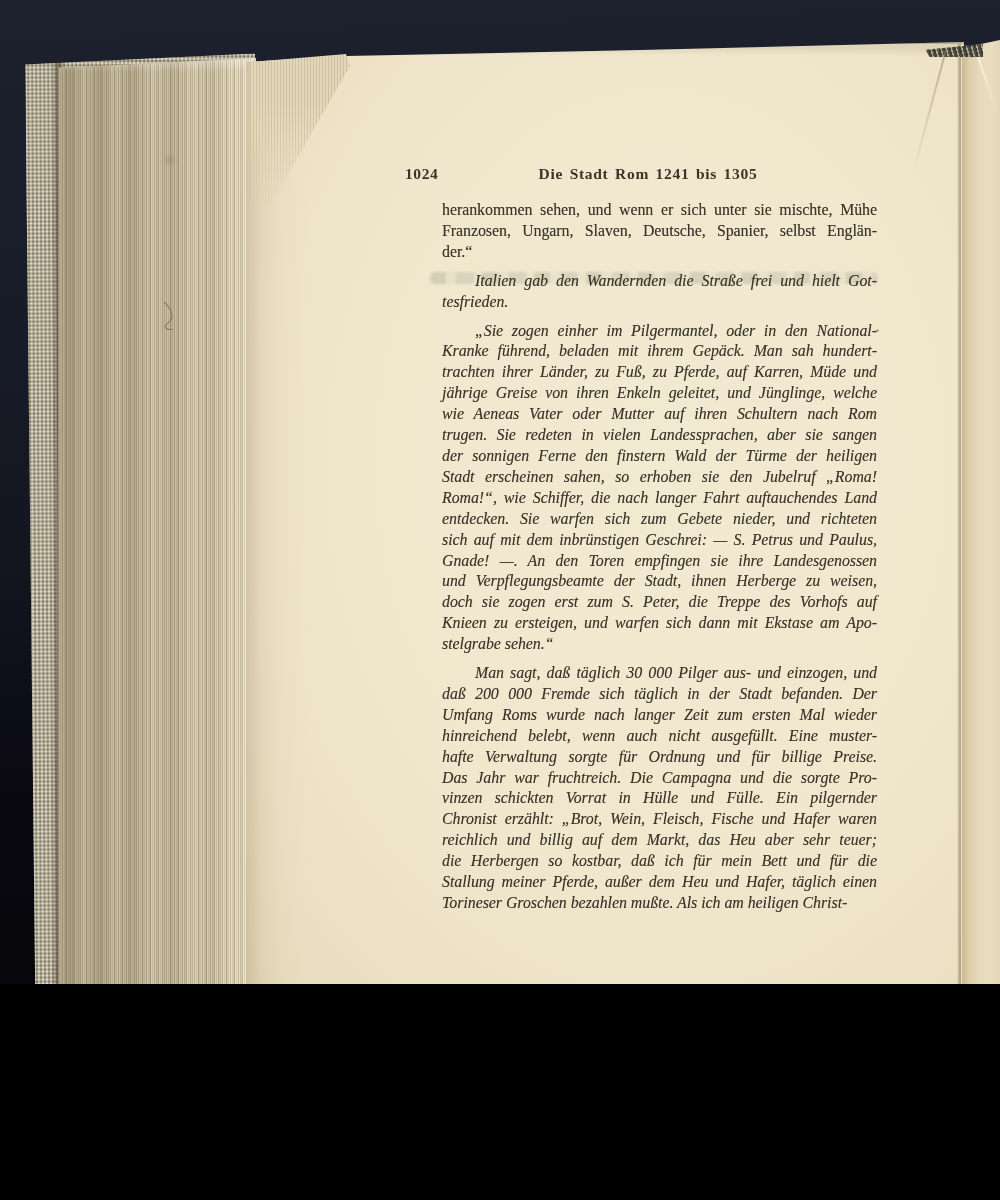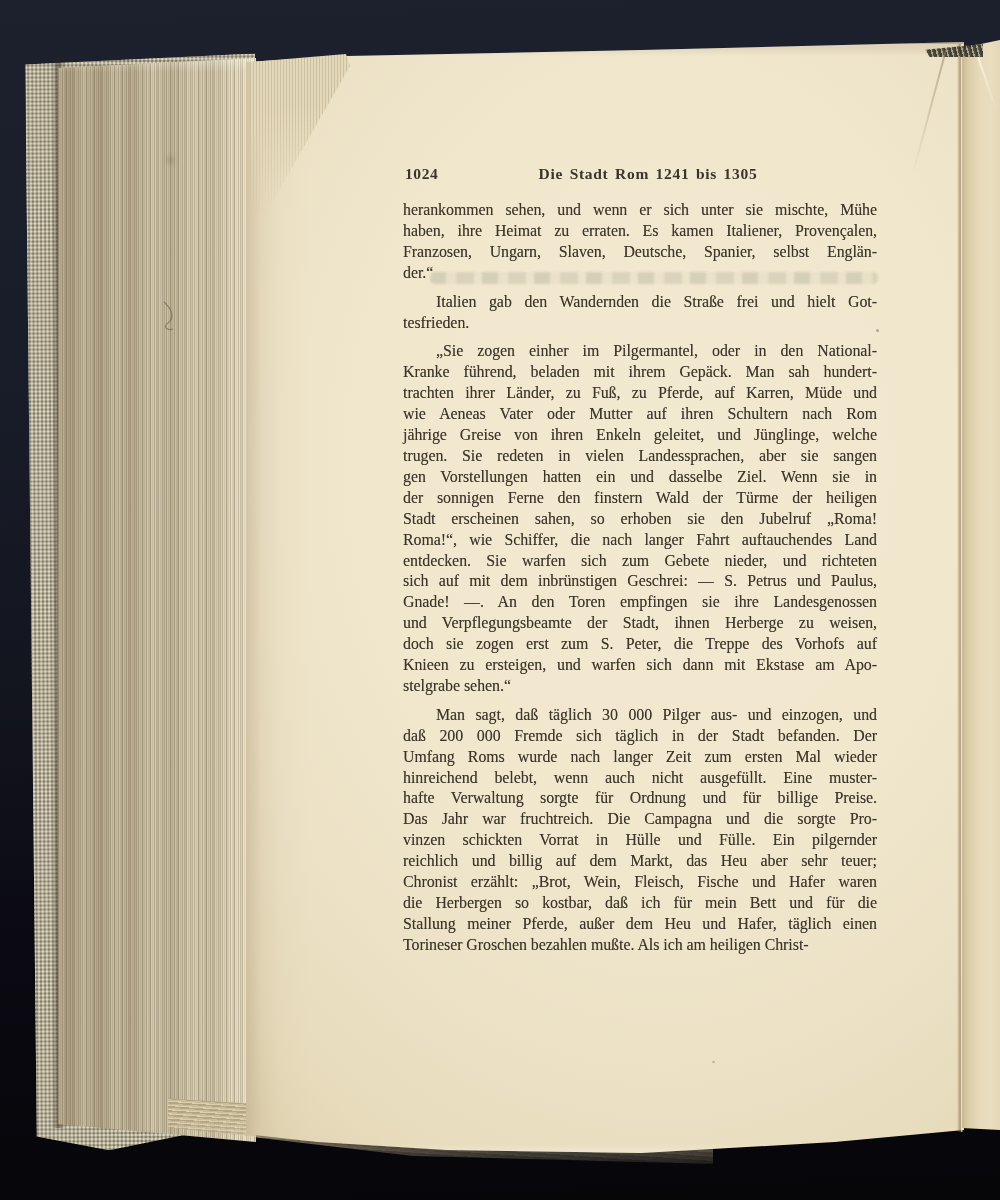--- a/index.html
+++ b/index.html
@@ -1,17 +1,17 @@
 <!DOCTYPE html>
 <html><head>
 <meta charset="utf-8">
 <style>
   html,body{margin:0;padding:0;background:#000;}
   .scene{
-    position:relative;width:1000px;height:1200px;overflow:hidden;
+    position:relative;width:1000px;height:984px;overflow:hidden;
     background:linear-gradient(178deg,#1d212e 0%,#181c28 34%,#13151f 55%,#0b0a13 76%,#060508 100%);
     font-family:"Liberation Serif","DejaVu Serif",serif;
   }
   .scene *{position:absolute;}
 
   
   .cover{
     left:28px;top:54px;width:230px;height:1096px;
     background-color:#b2ab95;
     background-image:
@@ -117,25 +117,26 @@
   .content{left:157px;top:0;width:474px;height:100%;color:#3a342a;}
   .pagehead{left:0;top:122px;width:474px;height:22px;font-weight:bold;font-size:15.5px;line-height:20px;}
   .pagenum{left:2px;top:0;letter-spacing:0.6px;}
   .runhead{left:8px;top:0;width:100%;text-align:center;letter-spacing:0.7px;word-spacing:2px;}
   .bodytext{
     left:0;top:158px;width:474px;
     font-size:15.8px;line-height:20.9px;
     text-shadow:0.2px 0.2px 0.4px rgba(58,48,34,0.45);
   }
   .bodytext .para{position:static;}
-  .bodytext .para + .para{margin-top:8px;}
+  .bodytext .para + .para{margin-top:8px;font-style:italic;}
   .bodytext .line{
     position:static;display:block;
     text-align:justify;text-align-last:justify;
     white-space:normal;
+    margin-left:39px;
   }
   .bodytext .line.last{text-align-last:left;}
   .bodytext .line.indent{text-indent:33px;}
 </style>
 </head>
 <body>
 
 <div class="scene">
 
   <div class="cover"></div>
@@ -152,57 +153,55 @@
   <div class="page">
     <div class="showthrough"></div>
     <div class="content">
       <div class="pagehead">
         <span class="pagenum">1024</span>
         <span class="runhead">Die Stadt Rom 1241 bis 1305</span>
       </div>
       <div class="bodytext" id="bodytext">
           <div class="para">
             <div class="line">herankommen sehen, und wenn er sich unter sie mischte, Mühe</div>
-            <div class="line">haben, ihre Heimat zu erraten. Es kamen Italiener, Provençalen,</div>
             <div class="line">Franzosen, Ungarn, Slaven, Deutsche, Spanier, selbst Englän-</div>
             <div class="line last">der.“</div>
           </div>
           <div class="para">
             <div class="line indent">Italien gab den Wandernden die Straße frei und hielt Got-</div>
             <div class="line last">tesfrieden.</div>
           </div>
           <div class="para">
             <div class="line indent">„Sie zogen einher im Pilgermantel, oder in den National-</div>
             <div class="line">Kranke führend, beladen mit ihrem Gepäck. Man sah hundert-</div>
             <div class="line">trachten ihrer Länder, zu Fuß, zu Pferde, auf Karren, Müde und</div>
+            <div class="line">jährige Greise von ihren Enkeln geleitet, und Jünglinge, welche</div>
             <div class="line">wie Aeneas Vater oder Mutter auf ihren Schultern nach Rom</div>
-            <div class="line">jährige Greise von ihren Enkeln geleitet, und Jünglinge, welche</div>
             <div class="line">trugen. Sie redeten in vielen Landessprachen, aber sie sangen</div>
-            <div class="line">gen Vorstellungen hatten ein und dasselbe Ziel. Wenn sie in</div>
             <div class="line">der sonnigen Ferne den finstern Wald der Türme der heiligen</div>
             <div class="line">Stadt erscheinen sahen, so erhoben sie den Jubelruf „Roma!</div>
             <div class="line">Roma!“, wie Schiffer, die nach langer Fahrt auftauchendes Land</div>
             <div class="line">entdecken. Sie warfen sich zum Gebete nieder, und richteten</div>
             <div class="line">sich auf mit dem inbrünstigen Geschrei: — S. Petrus und Paulus,</div>
             <div class="line">Gnade! —. An den Toren empfingen sie ihre Landesgenossen</div>
             <div class="line">und Verpflegungsbeamte der Stadt, ihnen Herberge zu weisen,</div>
             <div class="line">doch sie zogen erst zum S. Peter, die Treppe des Vorhofs auf</div>
             <div class="line">Knieen zu ersteigen, und warfen sich dann mit Ekstase am Apo-</div>
             <div class="line last">stelgrabe sehen.“</div>
           </div>
           <div class="para">
             <div class="line indent">Man sagt, daß täglich 30 000 Pilger aus- und einzogen, und</div>
             <div class="line">daß 200 000 Fremde sich täglich in der Stadt befanden. Der</div>
             <div class="line">Umfang Roms wurde nach langer Zeit zum ersten Mal wieder</div>
             <div class="line">hinreichend belebt, wenn auch nicht ausgefüllt. Eine muster-</div>
             <div class="line">hafte Verwaltung sorgte für Ordnung und für billige Preise.</div>
             <div class="line">Das Jahr war fruchtreich. Die Campagna und die sorgte Pro-</div>
             <div class="line">vinzen schickten Vorrat in Hülle und Fülle. Ein pilgernder</div>
+            <div class="line">Chronist erzählt: „Brot, Wein, Fleisch, Fische und Hafer waren</div>
             <div class="line">reichlich und billig auf dem Markt, das Heu aber sehr teuer;</div>
-            <div class="line">Chronist erzählt: „Brot, Wein, Fleisch, Fische und Hafer waren</div>
             <div class="line">die Herbergen so kostbar, daß ich für mein Bett und für die</div>
             <div class="line">Stallung meiner Pferde, außer dem Heu und Hafer, täglich einen</div>
             <div class="line last">Torineser Groschen bezahlen mußte. Als ich am heiligen Christ-</div>
           </div>
         </div>
     </div>
   </div>
 
   <div class="top-fan"></div>
 

